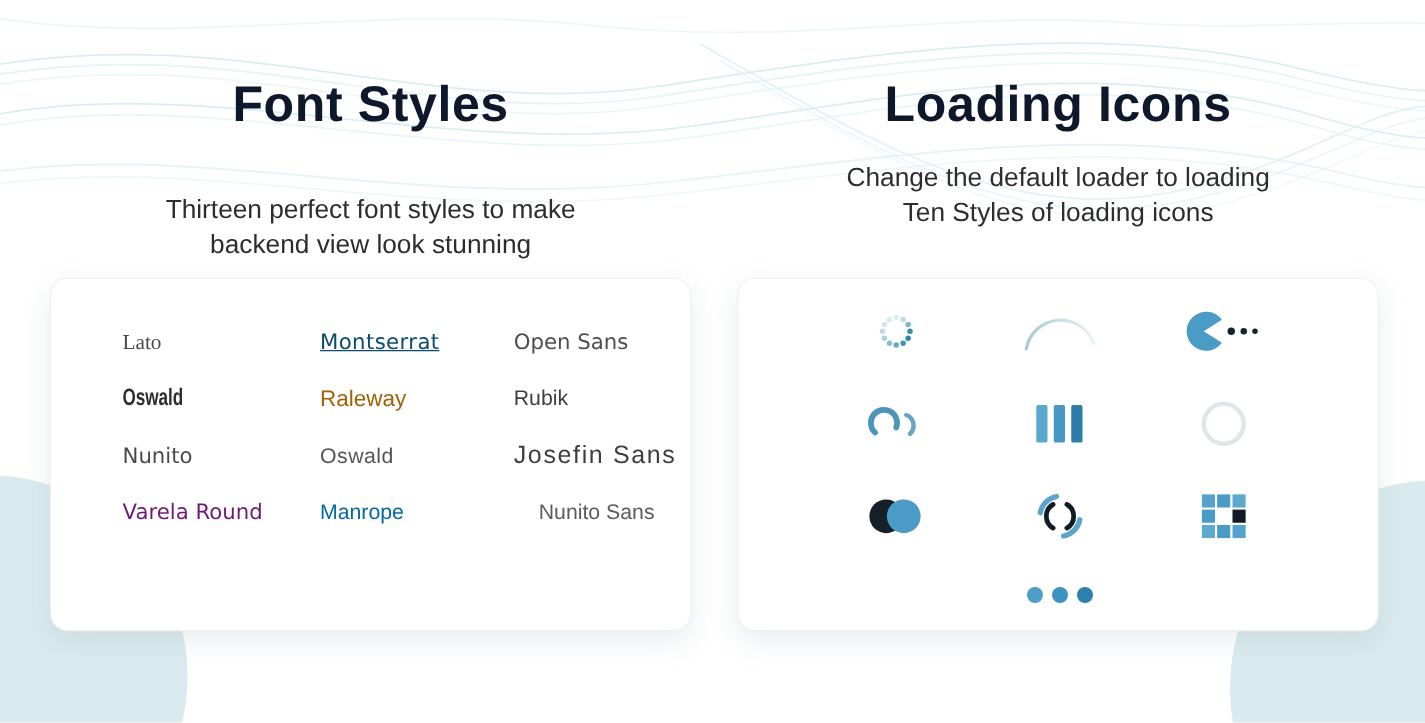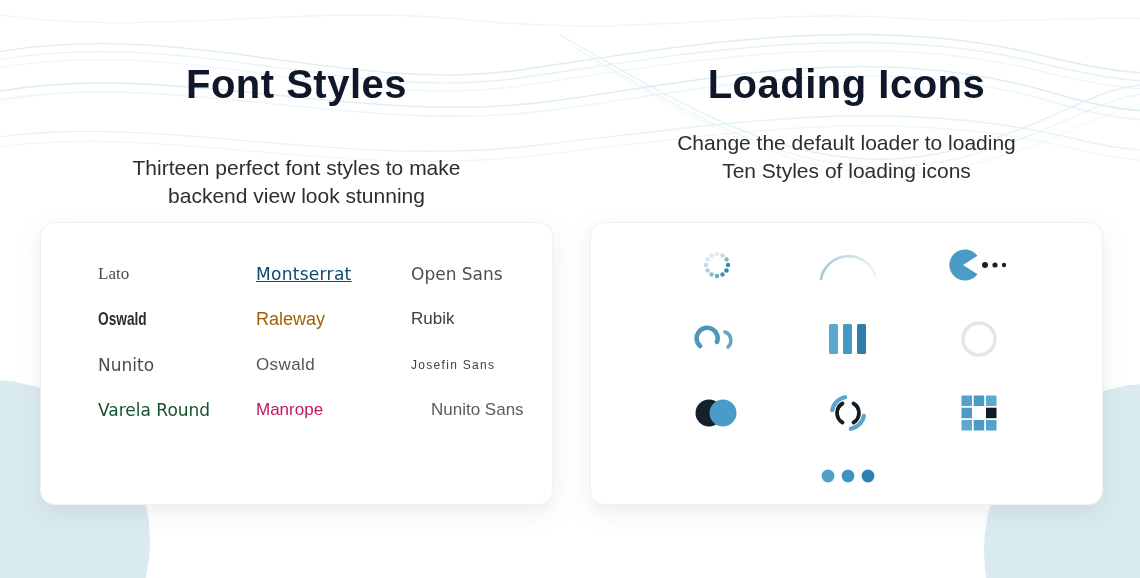--- a/index.html
+++ b/index.html
@@ -56,23 +56,23 @@
   .font-item { font-size:17px; color:#4c4c4c; white-space:nowrap; }
   [data-font="lato"]         { color:#4a4a4a;font-family:Liberation Serif, serif; }
   [data-font="montserrat"]   { font-family:"DejaVu Sans",sans-serif; color:#0c4a6e; letter-spacing:.3px;text-decoration:underline; }
   [data-font="open-sans"]    { font-family:"DejaVu Sans",sans-serif; color:#4e4e4e; }
   [data-font="oswald"]       { font-weight:700; color:#2d2d2d; font-size:19px; transform:scaleX(.72); transform-origin:left center; }
   [data-font="raleway"]      { font-weight:300; color:#a16207; font-size:18px; }
   [data-font="roboto"]       { color:#3f3f3f; }
   [data-font="poppins"]      { font-family:"DejaVu Sans",sans-serif; color:#4b4b4b; }
   [data-font="rubik"]        { font-weight:600; color:#3b3b3b; }
   [data-font="inter"]        { color:#555555; letter-spacing:.4px; }
-  [data-font="josefin-sans"] { letter-spacing:1.3px; color:#3e3e3e; font-size:12px; }
-  [data-font="varela-round"] { font-family:"DejaVu Sans",sans-serif; color:#14532d; }
-  [data-font="manrope"]      { color:#be185d; }
+  [data-font="josefin-sans"] { letter-spacing:1.3px; color:#3e3e3e; font-size:20px; }
+  [data-font="varela-round"] { font-family:"DejaVu Sans",sans-serif; color:#701a75; }
+  [data-font="manrope"]      { color:#0369a1; }
   [data-font="nunito-sans"]  { color:#5c5c5c;margin-left:20px; }
 
   
   .loader-grid {
     display:grid;
     grid-template-columns:131px 131px 131px;
     grid-auto-rows:74px;
     padding:5px 60px 0 60px;
   }
   .loader-cell { display:flex; align-items:center; justify-content:center; }

